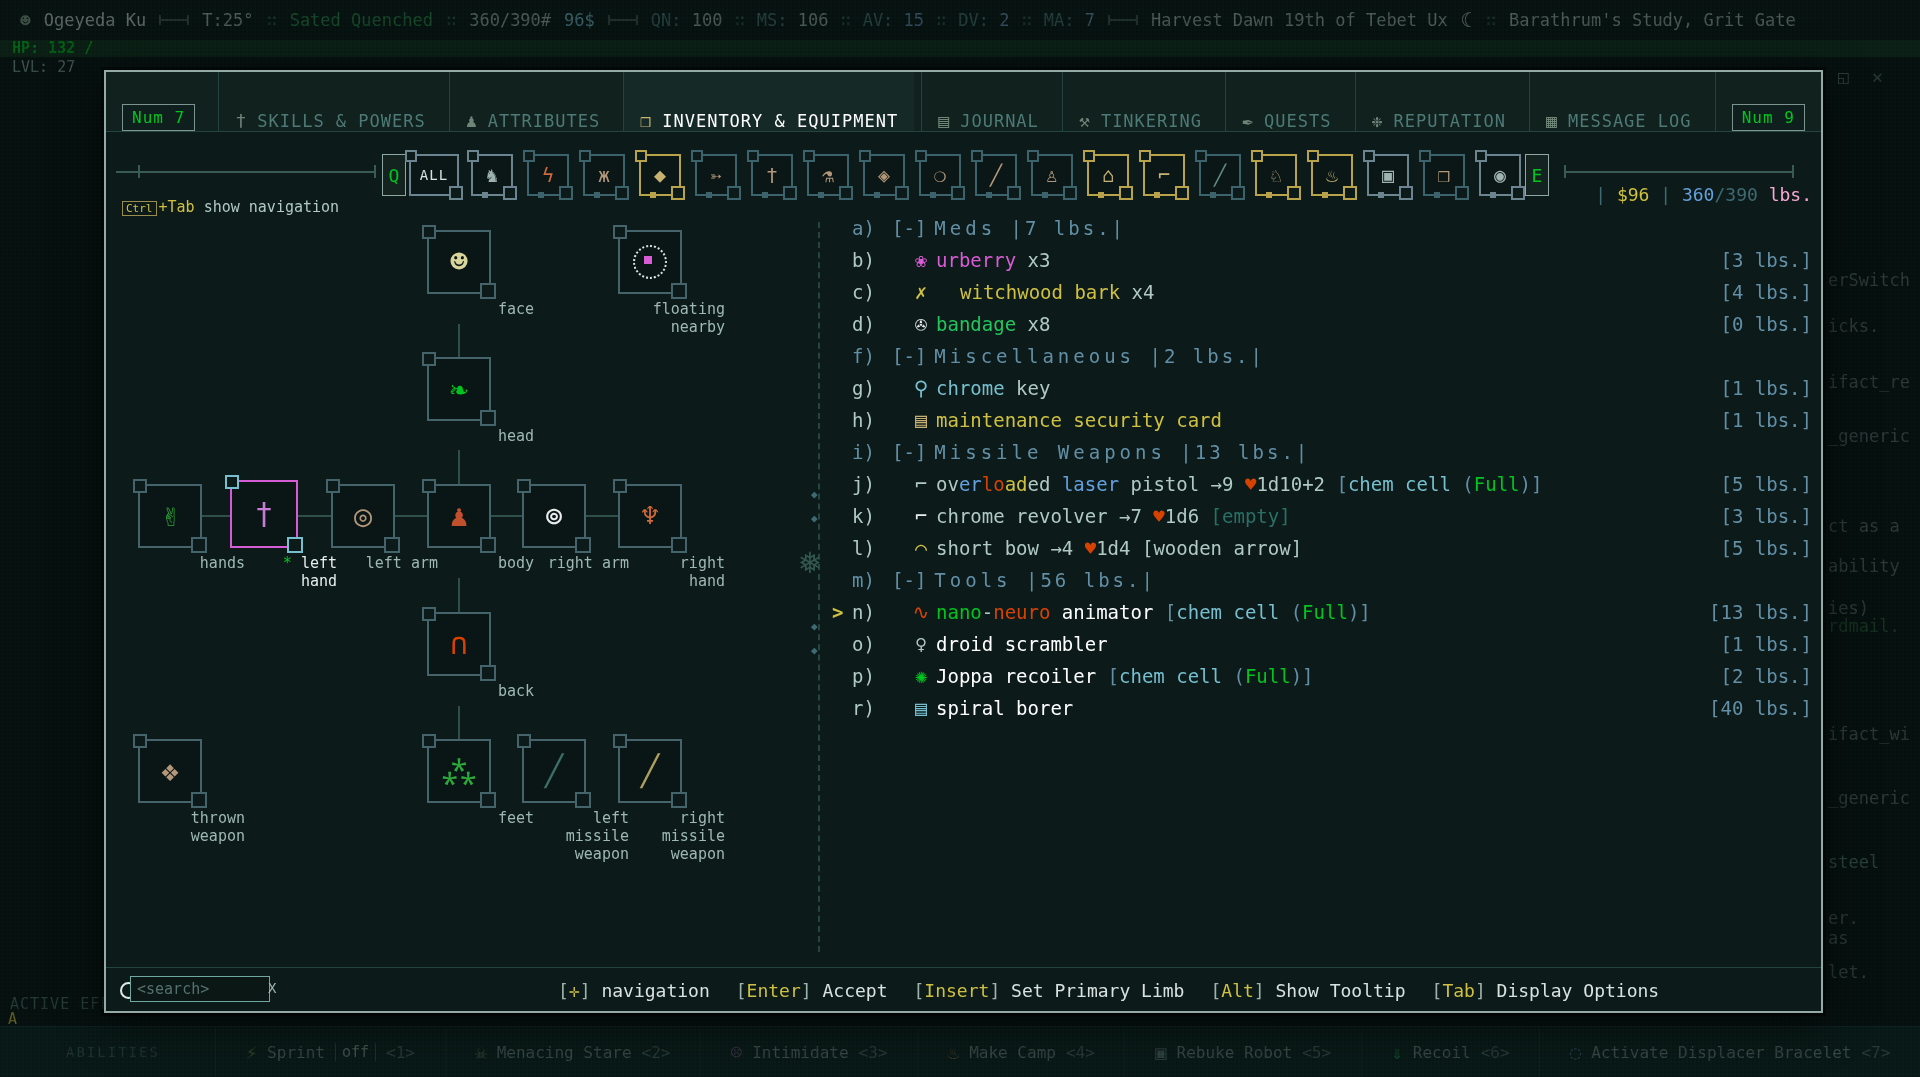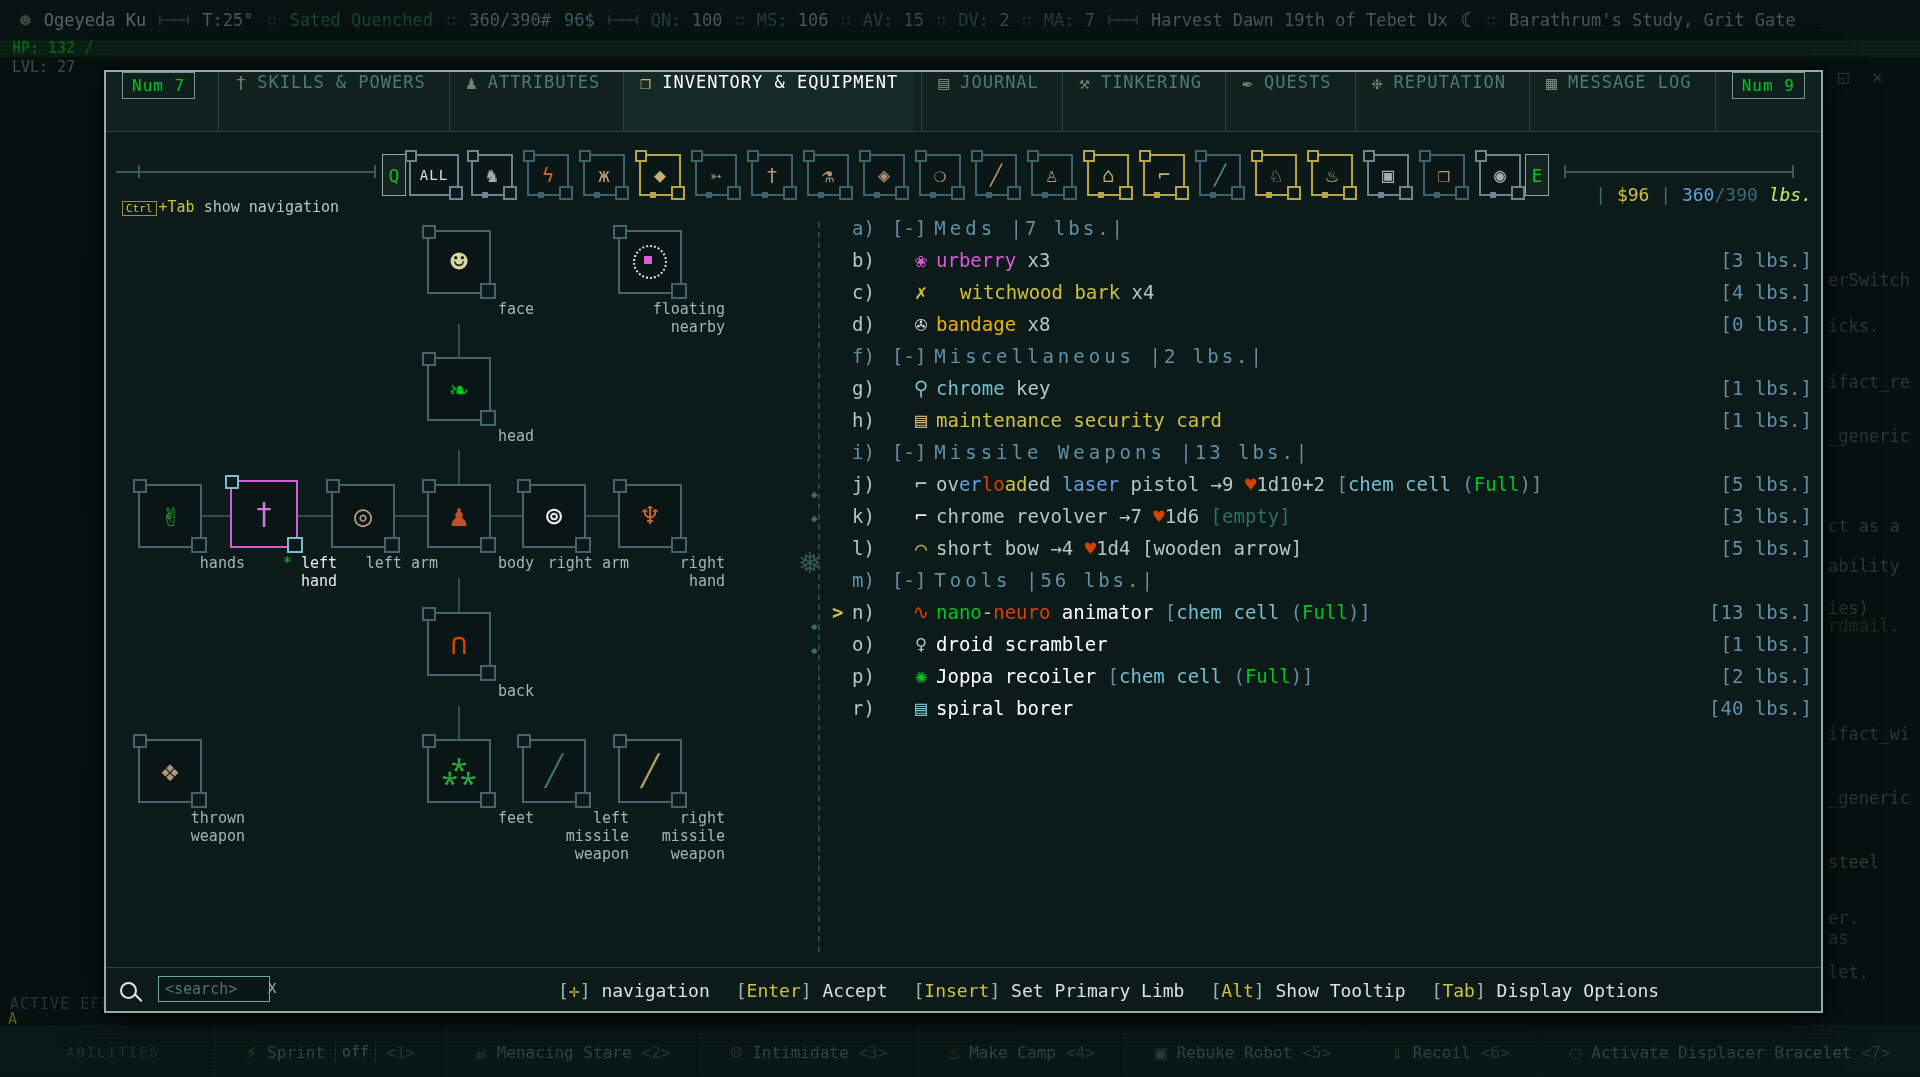--- a/index.html
+++ b/index.html
@@ -46,21 +46,21 @@
        background-image:repeating-linear-gradient(0deg,rgba(0,0,0,.10) 0 2px,transparent 2px 4px),
                         repeating-linear-gradient(90deg,rgba(0,0,0,.10) 0 2px,transparent 2px 4px)}
 
   
   #modal{position:absolute;left:104px;top:70px;width:1719px;height:943px;z-index:10;
          background:#0c1b1a;border:2px solid #93aaa5;box-sizing:border-box;
          box-shadow:0 0 0 3px rgba(0,0,0,.4),0 10px 40px rgba(0,0,0,.6)}
 
   #tabbar{position:absolute;left:0;top:0;width:100%;height:60px;display:flex;align-items:stretch;
           justify-content:space-between;background:#10211e;border-bottom:1px solid #24443f;box-sizing:border-box}
-  .tab{display:flex;align-items:flex-start;gap:10px;font-size:17px;color:#4d7a76;letter-spacing:1px;
+  .tab{display:flex;align-items:flex-end;gap:10px;font-size:17px;color:#4d7a76;letter-spacing:1px;
        padding:0 16px;border-left:1px solid #22423d;white-space:nowrap}
   .tab:first-child{border-left:none}
   .tab.active{color:#ffffff;background:#152a26}
   .ticon{font-size:18px;color:#6f8578}
   .tab.active .ticon{color:#c8b271}
   .numbadge{border:1px solid #7d938e;background:#0f1f1d;color:#00c420;padding:3px 9px;font-size:16px}
 
   .hline{position:absolute;height:2px;background:#3a5a55}
   .vtick{position:absolute;width:2px;height:13px;background:#3a5a55}
 
@@ -106,21 +106,21 @@
   .iicon{width:30px;margin-left:14px;flex:none;text-align:center;font-size:20px}
   .cat{color:#628fa6}
   .catname{letter-spacing:4px;margin-left:8px}
   .catwt{letter-spacing:3px}
   .wt{margin-left:auto;color:#628fa6}
 
   
   #mfooter{position:absolute;left:0;bottom:0;width:100%;height:44px;border-top:1px solid #24443f;box-sizing:border-box}
   .mag{position:absolute;left:14px;top:14px;width:13px;height:13px;border:2px solid #dfe8e6;border-radius:50%}
   .mag::after{content:"";position:absolute;width:9px;height:2px;background:#dfe8e6;transform:rotate(45deg);right:-8px;bottom:-2px}
-  #searchbox{position:absolute;left:52px;top:8px;width:112px;height:26px;background:#0a1715;
+  #searchbox{position:absolute;left:24px;top:8px;width:140px;height:26px;background:#0a1715;
              border:1px solid #6fa8a0;color:#dfe8e6;font-family:"DejaVu Sans Mono",monospace;
              font-size:15px;padding:0 18px 0 6px;box-sizing:border-box;outline:none}
   #searchbox::placeholder{color:#54716c}
   #searchclear{position:absolute;left:162px;top:12px;font-size:14px;color:#9fb3ae}
   #keysrow{position:absolute;left:452px;top:0;height:44px;display:flex;align-items:center;gap:26px;
            font-size:18px;white-space:nowrap}
   .kbr{color:#9fb3ae}.kname{color:#cfc041}.klabel{color:#d8e2df}
 </style>
 </head>
 <body>
@@ -343,21 +343,21 @@
         <span class="nub"></span>
       </div>
       <div class="fbox frame-steel" style="left: 1373px; top: 82px;">
         <span style="color: rgb(159, 179, 174);">◉</span>
         <span class="nub"></span>
       </div>
       <div class="keybadge" style="left: 1419px; top: 82px;">E</div>
     </div>
 
   <div id="cyber-hint"><span class="kcap">Ctrl</span><span class="hintkey">+Tab</span><span> show navigation</span></div>
-  <div id="moneyrow"><span style="color: rgb(63, 106, 114);">| </span><span style="color: rgb(207, 192, 65);">$96</span><span style="color: rgb(63, 106, 114);"> | </span><span style="color: rgb(100, 160, 220);">360</span><span style="color: rgb(63, 106, 114);">/390</span><span style="color: #bef264; font-style: italic;"> lbs.</span></div>
+  <div id="moneyrow"><span style="color: rgb(63, 106, 114);">| </span><span style="color: rgb(207, 192, 65);">$96</span><span style="color: rgb(63, 106, 114);"> | </span><span style="color: rgb(100, 160, 220);">360</span><span style="color: rgb(63, 106, 114);">/390</span><span style="color: #f9a8d4;"> lbs.</span></div>
 
   <div class="conn" style="left:352px;top:252px;width:2px;height:33px"></div>
   <div class="conn" style="left:352px;top:378px;width:2px;height:34px"></div>
   <div class="conn" style="left:352px;top:506px;width:2px;height:34px"></div>
   <div class="conn" style="left:352px;top:634px;width:2px;height:33px"></div>
   <div class="conn" style="left:96px;top:443px;width:416px;height:2px"></div>
   <div id="equip">
       <div class="slot" style="left: 321px; top: 158px;">
         <span class="sicon" style="color: rgb(217, 212, 154);">☻</span>
       </div>
@@ -458,21 +458,21 @@
   <span class="divdiamond" style="top:416px">◆</span>
   <span class="divdiamond" style="top:440px">◆</span>
   <span class="divdiamond" style="top:548px">◆</span>
   <span class="divdiamond" style="top:572px">◆</span>
   <span id="tree-emblem">❅</span>
 
   <div id="invlist">
       <div class="irow"><span class="letter" style="color: rgb(98, 143, 166);">a)</span><span class="cat"><span>[-]</span><span class="catname">Meds</span><span class="catwt"> |7 lbs.|</span></span></div>
       <div class="irow"><span class="letter" style="color: rgb(177, 201, 195);">b)</span><span class="iicon" style="color: rgb(218, 91, 214);">❀</span><span><span style="color: rgb(218, 91, 214);">urberry</span><span style="color: rgb(177, 201, 195);"> x3</span></span><span class="wt">[3 lbs.]</span></div>
       <div class="irow"><span class="letter" style="color: rgb(177, 201, 195);">c)</span><span class="iicon" style="color: rgb(207, 192, 65);">✗</span><span><span style="color: rgb(207, 192, 65); margin-left: 24px;">witchwood bark</span><span style="color: rgb(177, 201, 195);"> x4</span></span><span class="wt">[4 lbs.]</span></div>
-      <div class="irow"><span class="letter" style="color: rgb(177, 201, 195);">d)</span><span class="iicon" style="color: rgb(233, 237, 236);">✇</span><span><span style="color: #eab308;">bandage</span><span style="color: rgb(177, 201, 195);"> x8</span></span><span class="wt">[0 lbs.]</span></div>
+      <div class="irow"><span class="letter" style="color: rgb(177, 201, 195);">d)</span><span class="iicon" style="color: rgb(233, 237, 236);">✇</span><span><span style="color: #22c55e;">bandage</span><span style="color: rgb(177, 201, 195);"> x8</span></span><span class="wt">[0 lbs.]</span></div>
       <div class="irow"><span class="letter" style="color: rgb(98, 143, 166);">f)</span><span class="cat"><span>[-]</span><span class="catname">Miscellaneous</span><span class="catwt"> |2 lbs.|</span></span></div>
       <div class="irow"><span class="letter" style="color: rgb(177, 201, 195);">g)</span><span class="iicon" style="color: rgb(119, 191, 207);">⚲</span><span><span style="color: rgb(119, 191, 207);">chrome</span><span style="color: rgb(177, 201, 195);"> key</span></span><span class="wt">[1 lbs.]</span></div>
       <div class="irow"><span class="letter" style="color: rgb(177, 201, 195);">h)</span><span class="iicon" style="color: rgb(200, 178, 113);">▤</span><span><span style="color: rgb(207, 192, 65);">maintenance security card</span></span><span class="wt">[1 lbs.]</span></div>
       <div class="irow"><span class="letter" style="color: rgb(98, 143, 166);">i)</span><span class="cat"><span>[-]</span><span class="catname">Missile Weapons</span><span class="catwt"> |13 lbs.|</span></span></div>
       <div class="irow"><span class="letter" style="color: rgb(177, 201, 195);">j)</span><span class="iicon" style="color: rgb(177, 201, 195);">⌐</span><span><span style="color: rgb(177, 201, 195);">ov</span><span style="color: rgb(100, 160, 220);">er</span><span style="color: rgb(215, 66, 0);">lo</span><span style="color: rgb(207, 192, 65);">ad</span><span style="color: rgb(177, 201, 195);">ed</span><span style="color: rgb(100, 160, 220);"> laser</span><span style="color: rgb(177, 201, 195);"> pistol </span><span style="color: rgb(177, 201, 195);">→9 </span><span style="color: rgb(215, 66, 0);">♥</span><span style="color: rgb(177, 201, 195);">1d10+2 </span><span style="color: rgb(98, 143, 166);">[</span><span style="color: rgb(119, 191, 207);">chem cell</span><span style="color: rgb(98, 143, 166);"> (</span><span style="color: rgb(0, 196, 32);">Full</span><span style="color: rgb(98, 143, 166);">)]</span></span><span class="wt">[5 lbs.]</span></div>
       <div class="irow"><span class="letter" style="color: rgb(177, 201, 195);">k)</span><span class="iicon" style="color: rgb(233, 237, 236);">⌐</span><span><span style="color: rgb(177, 201, 195);">chrome revolver </span><span style="color: rgb(177, 201, 195);">→7 </span><span style="color: rgb(215, 66, 0);">♥</span><span style="color: rgb(177, 201, 195);">1d6 </span><span style="color: rgb(42, 111, 102);">[empty]</span></span><span class="wt">[3 lbs.]</span></div>
       <div class="irow"><span class="letter" style="color: rgb(177, 201, 195);">l)</span><span class="iicon" style="color: rgb(207, 192, 65);">⌒</span><span><span style="color: rgb(177, 201, 195);">short bow </span><span style="color: rgb(177, 201, 195);">→4 </span><span style="color: rgb(215, 66, 0);">♥</span><span style="color: rgb(177, 201, 195);">1d4 </span><span style="color: rgb(177, 201, 195);">[wooden arrow]</span></span><span class="wt">[5 lbs.]</span></div>
       <div class="irow"><span class="letter" style="color: rgb(98, 143, 166);">m)</span><span class="cat"><span>[-]</span><span class="catname">Tools</span><span class="catwt"> |56 lbs.|</span></span></div>
       <div class="irow"><span class="cursor">&gt;</span><span class="letter" style="color: rgb(177, 201, 195);">n)</span><span class="iicon" style="color: rgb(215, 66, 0);">∿</span><span><span style="color: rgb(0, 196, 32);">nano</span><span style="color: rgb(177, 201, 195);">-</span><span style="color: rgb(215, 66, 0);">neuro</span><span style="color: rgb(255, 255, 255);"> animator </span><span style="color: rgb(98, 143, 166);">[</span><span style="color: rgb(119, 191, 207);">chem cell</span><span style="color: rgb(98, 143, 166);"> (</span><span style="color: rgb(0, 196, 32);">Full</span><span style="color: rgb(98, 143, 166);">)]</span></span><span class="wt">[13 lbs.]</span></div>
       <div class="irow"><span class="letter" style="color: rgb(177, 201, 195);">o)</span><span class="iicon" style="color: rgb(177, 201, 195);">♀</span><span><span style="color: rgb(255, 255, 255);">droid scrambler</span></span><span class="wt">[1 lbs.]</span></div>

